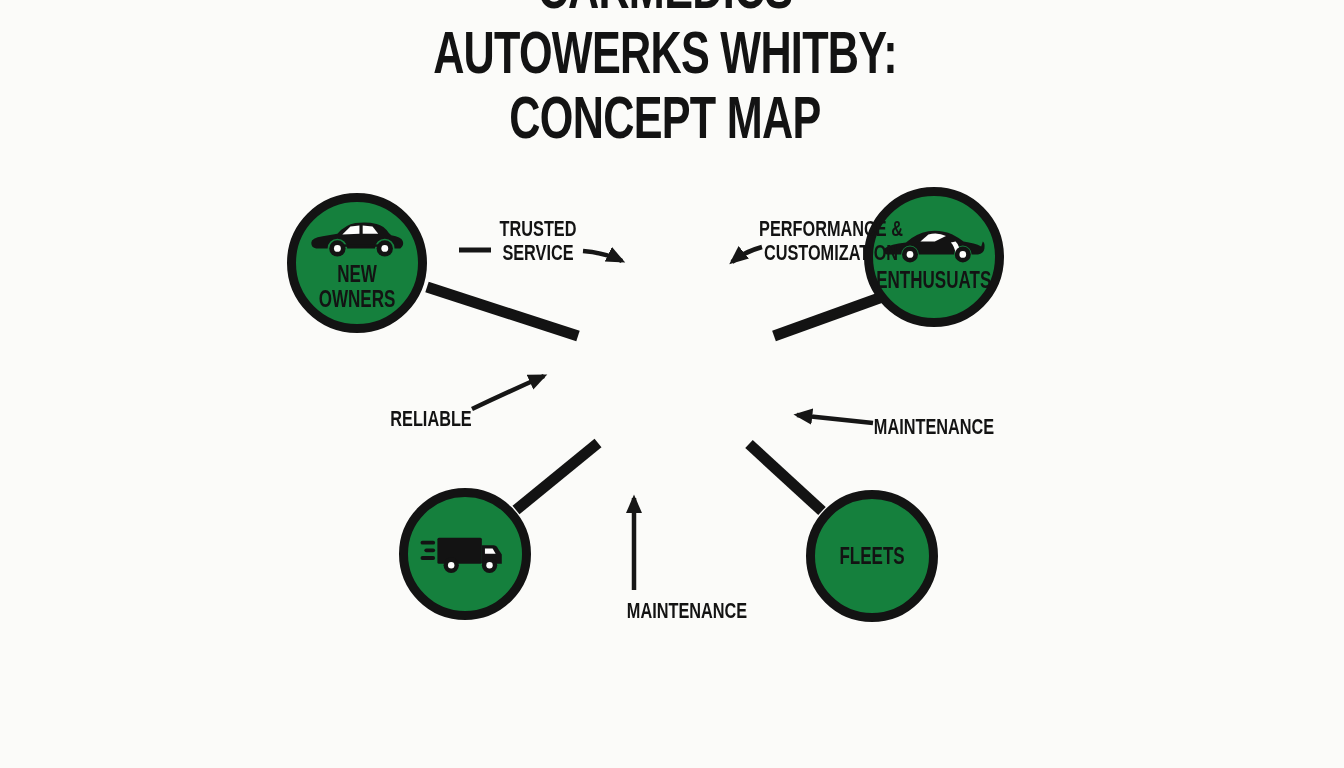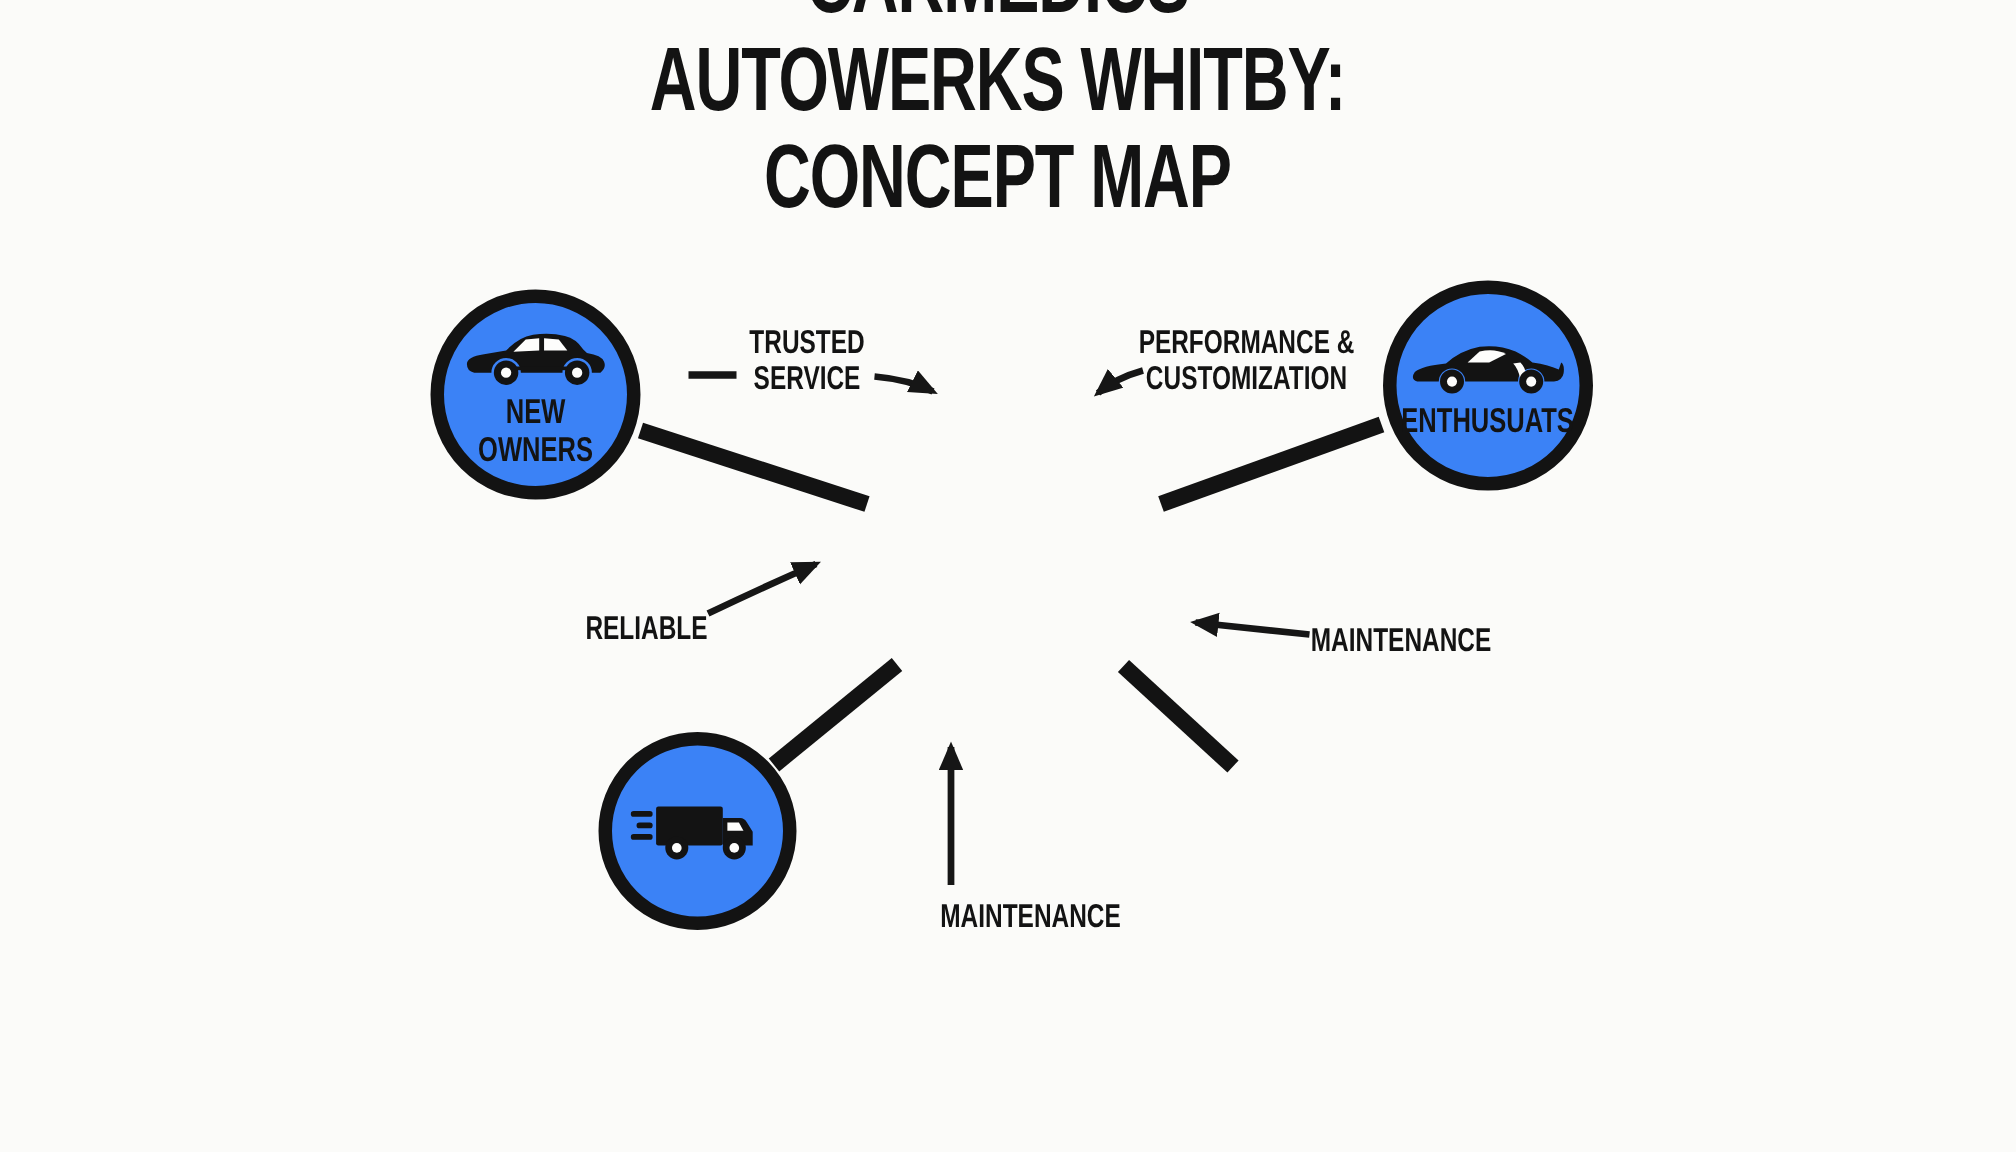--- a/index.html
+++ b/index.html
@@ -33,26 +33,26 @@
   
   .wires{position:absolute;left:0;top:0;z-index:1;}
   .edge{stroke:#131313;stroke-width:11;}
   .arrow{stroke:#161616;stroke-width:4.5;fill:none;}
   .dash{stroke:#161616;stroke-width:5;}
 
   
   .node{
     position:absolute;box-sizing:border-box;
     border:9px solid #131313;border-radius:50%;
-    background:#3b82f6;z-index:2;
+    background:#15803d;z-index:2;
     display:flex;flex-direction:column;align-items:center;justify-content:center;
   }
   .node-label{font-size:23px;font-weight:800;}
   .node-new-owners  {left:287px;top:193px;width:140px;height:140px;}
-  .node-enthusiasts {left:922px;top:187px;width:140px;height:140px;}
+  .node-enthusiasts {left:864px;top:187px;width:140px;height:140px;}
   .node-center{
     left:574px;top:267px;width:204px;height:210px;border-width:11px;
   }
   .node-center .node-label{font-size:44px;letter-spacing:-1px;}
   .node-delivery{left:399px;top:488px;width:132px;height:132px;}
   .node-fleets  {left:806px;top:490px;width:132px;height:132px;}
   .node-icon{display:block;margin-bottom:2px;}
 
   
   .lbl{
@@ -123,20 +123,23 @@
       <rect x="2" y="16" width="19" height="5" rx="2.5" fill="#131313"></rect>
       <rect x="7" y="26" width="14" height="5" rx="2.5" fill="#131313"></rect>
       <rect x="2" y="36" width="19" height="5" rx="2.5" fill="#131313"></rect>
       <circle cx="42" cy="48" r="10" fill="#131313"></circle>
       <circle cx="42" cy="48" r="4.2" fill="#fdfdfc"></circle>
       <circle cx="92" cy="48" r="10" fill="#131313"></circle>
       <circle cx="92" cy="48" r="4.2" fill="#fdfdfc"></circle>
     </svg>
   </div>
 
+  <div class="node node-fleets">
+    <span class="node-label cond">FLEETS</span>
+  </div>
 
   <div class="lbl" style="left:831px;top:241px;">
     <span class="cond">PERFORMANCE &amp;
 CUSTOMIZATION</span>
   </div>
   <div class="lbl" style="left:538px;top:241px;">
     <span class="cond">TRUSTED
 SERVICE</span>
   </div>
   <div class="lbl" style="left:431px;top:419px;">

